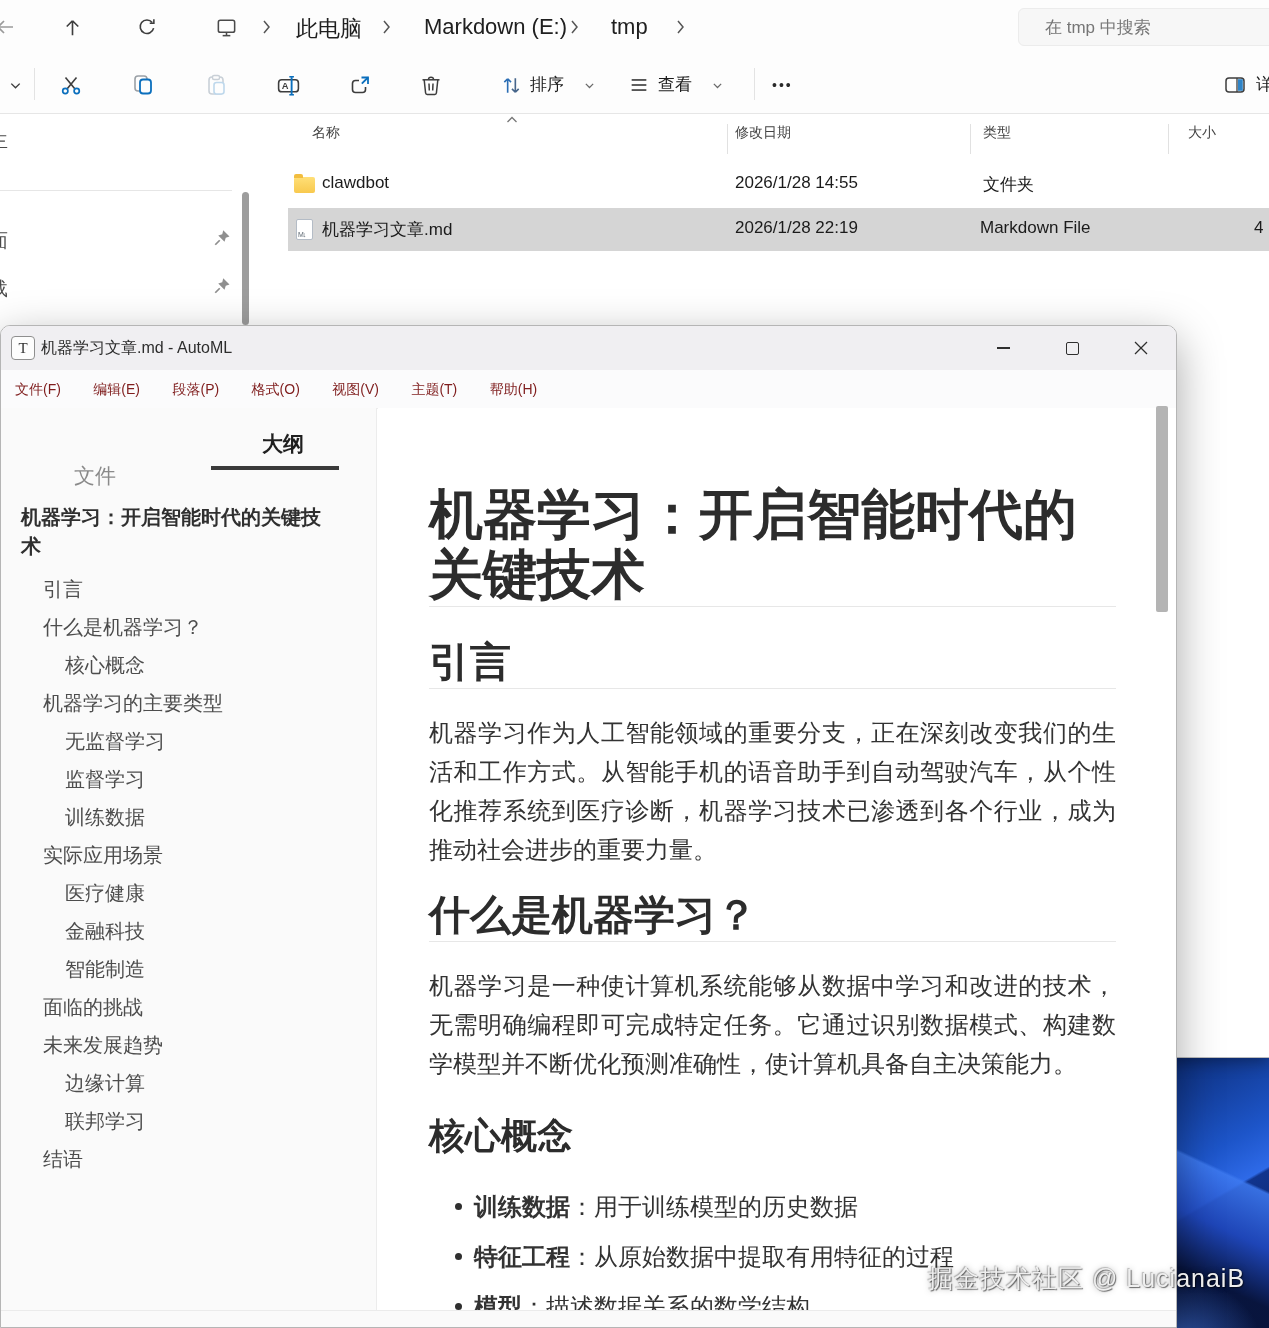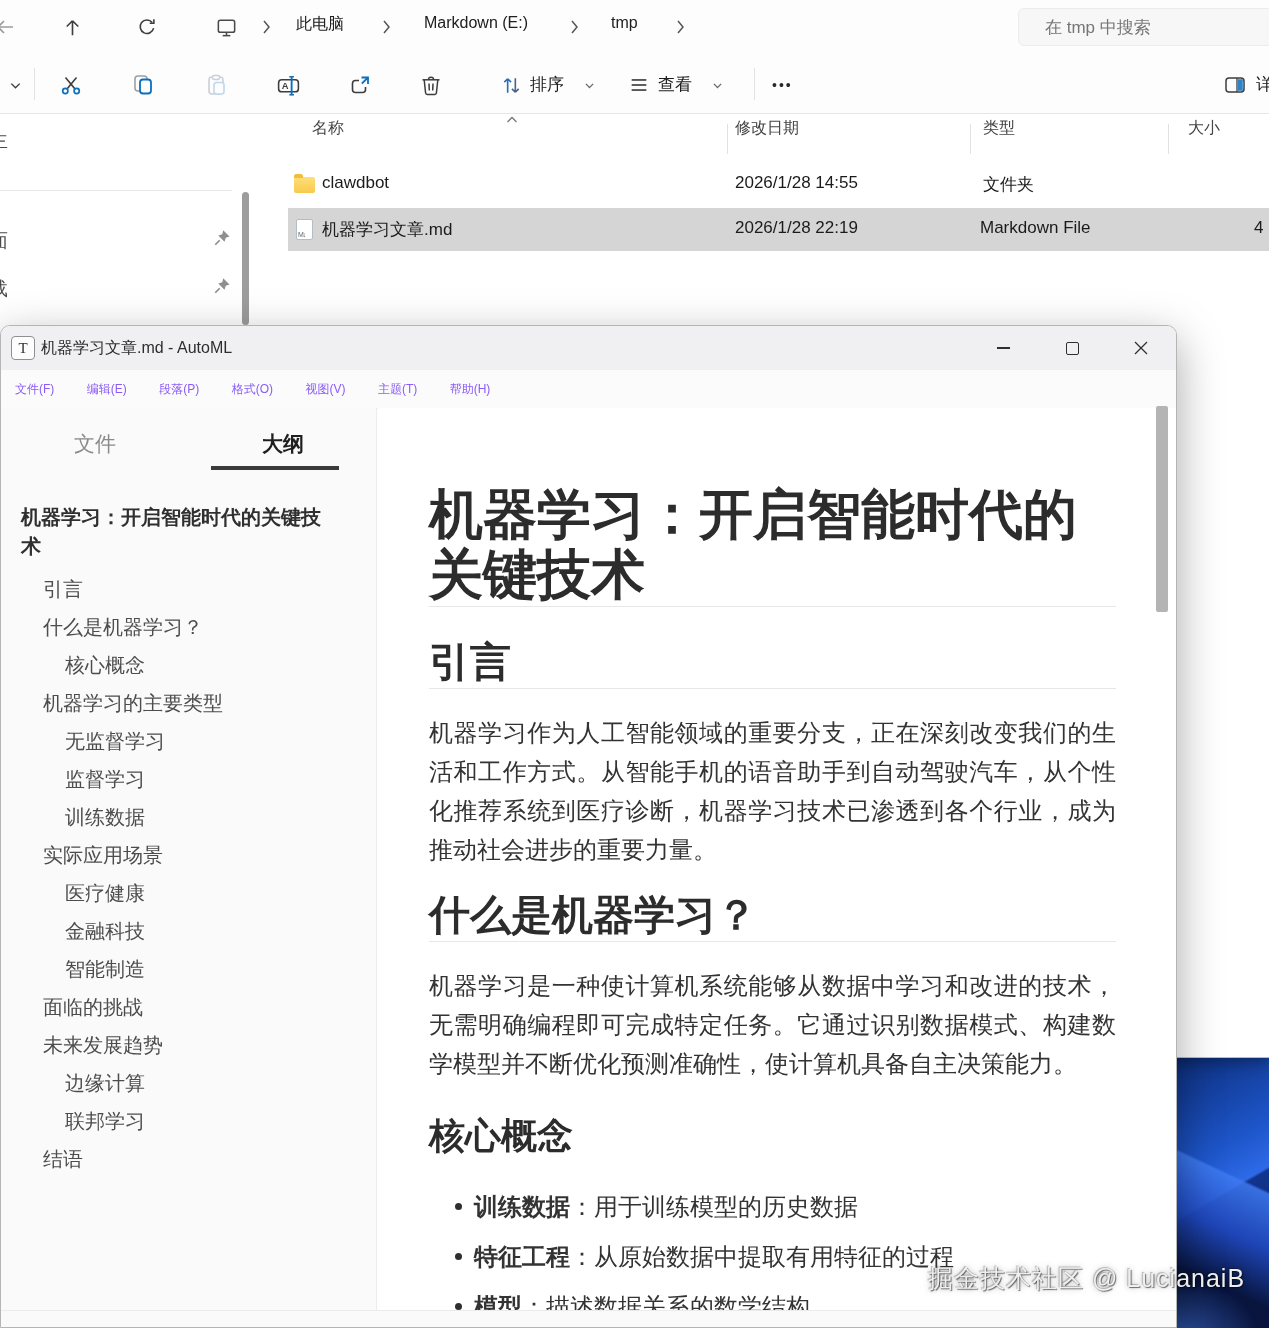--- a/index.html
+++ b/index.html
@@ -13,40 +13,40 @@
       radial-gradient(130px 100px at 10% 105%, rgba(80,140,255,.55), transparent 62%),
       linear-gradient(205deg, rgba(20,50,140,0) 44%, rgba(62,122,240,.85) 45%, rgba(32,72,190,.9) 62%, rgba(8,20,60,.95) 80%),
       linear-gradient(150deg,#0b2a73 0%,#1d55c9 38%,#2e6ae8 52%,#11348d 53%,#091c4f 100%);
     background-color:#0a1f52;}
 
   
   #explorer{position:absolute;left:0;top:0;width:1269px;height:1057px;background:#fff;z-index:1;
     border-bottom:1px solid #bdbdbd;box-shadow:0 5px 14px rgba(0,0,0,.30);}
   .ex-nav{position:absolute;left:0;top:0;width:100%;height:55px;background:#fdfdfd;border-bottom:1px solid #ececec;}
   .navbtn{position:absolute;top:8px;width:38px;height:38px;display:flex;align-items:center;justify-content:center;}
-  .crumb{position:absolute;top:14px;font-size:16px;color:#202020;white-space:nowrap;}
+  .crumb{position:absolute;top:14px;font-size:22px;color:#202020;white-space:nowrap;}
   .crumb-chev{position:absolute;top:16px;}
   .searchbox{position:absolute;left:1018px;top:8px;width:260px;height:38px;background:#f7f7f7;
     border:1px solid #ececec;border-radius:6px;box-sizing:border-box;}
   .searchbox input{width:92%;height:100%;border:none;background:transparent;outline:none;
     font-family:inherit;font-size:17px;padding-left:26px;color:#5f5f5f;}
   .searchbox input::placeholder{color:#767676;opacity:1;}
 
   .ex-toolbar{position:absolute;left:0;top:55px;width:100%;height:58px;background:#fdfdfd;border-bottom:1px solid #e6e6e6;}
   .tbtn{position:absolute;top:17px;width:26px;height:26px;display:flex;align-items:center;justify-content:center;}
   .tdivider{position:absolute;top:13px;width:1px;height:32px;background:#e3e3e3;}
   .tlabel{position:absolute;top:17px;font-size:17px;color:#1b1b1b;line-height:26px;white-space:nowrap;}
 
   .ex-side-divider{position:absolute;left:0;top:190px;width:232px;height:1px;background:#e6e6e6;}
   .fragwrap{position:absolute;left:0;width:13px;height:24px;overflow:hidden;}
   .fragwrap span{display:block;margin-left:-11px;font-size:19px;color:#4a4a4a;}
   .pin{position:absolute;left:212px;width:20px;height:20px;}
   .ex-side-scroll{position:absolute;left:242px;top:192px;width:7px;height:133px;background:#9d9d9d;border-radius:4px;}
 
-  .col-h{position:absolute;top:118px;font-size:16px;color:#444;}
+  .col-h{position:absolute;top:124px;font-size:14px;color:#444;}
   .col-sep{position:absolute;top:124px;width:1px;height:30px;background:#e1e1e1;}
   .sort-caret{position:absolute;left:506px;top:116px;}
   .ex-row{position:absolute;left:288px;right:0;height:43px;}
   .ex-row.selected{background:#d5d5d5;}
   .cell{position:absolute;top:10px;font-size:17px;color:#1b1b1b;white-space:nowrap;}
   .rowicon{position:absolute;left:294px;top:11px;}
 
   .folder-ic{width:21px;height:16px;background:linear-gradient(#ffdf77,#f8c94e);border-radius:2px;position:relative;margin-top:3px;}
   .folder-ic::before{content:"";position:absolute;top:-3px;left:0;width:9px;height:4px;background:#f2bd3f;border-radius:2px 2px 0 0;}
   .md-ic{width:15px;height:19px;background:#fff;border:1px solid #b4bcc6;border-radius:2px;position:relative;}
@@ -58,26 +58,26 @@
     box-shadow:0 14px 45px rgba(0,0,0,.35);}
   .ty-titlebar{position:absolute;left:0;top:0;width:100%;height:44px;background:#f0eff2;}
   .ty-logo{position:absolute;left:10px;top:10px;width:22px;height:22px;background:#fdfdfd;border:1px solid #8f8f8f;
     border-radius:4px;text-align:center;line-height:22px;font-family:"Liberation Serif",serif;font-size:15px;color:#333;}
   .ty-title{position:absolute;left:40px;top:0;height:44px;line-height:44px;font-size:16px;color:#2d2d2d;white-space:nowrap;}
   .ty-ctrl{position:absolute;top:0;width:58px;height:44px;display:flex;align-items:center;justify-content:center;}
   .ico-min{width:13px;height:2px;background:#2f2f2f;}
   .ico-max{width:11px;height:11px;border:1.5px solid #2f2f2f;border-radius:2px;}
 
   .ty-menubar{position:absolute;left:0;top:44px;width:100%;height:38px;background:#fbfbfc;border-bottom:1px solid #ededed;}
-  .menu-item{display:inline-block;height:38px;line-height:38px;padding:0 14px;font-size:12px;color:#8b5cf6;}
+  .menu-item{display:inline-block;height:38px;line-height:38px;padding:0 14px;font-size:14px;color:#7f1d1d;}
 
   .ty-body{position:absolute;left:0;top:82px;right:0;bottom:0;}
   .ty-sidebar{position:absolute;left:0;top:0;bottom:0;width:376px;background:#fafafa;border-right:1px solid #ececec;box-sizing:border-box;}
   .ty-tab{position:absolute;top:22px;width:188px;text-align:center;font-size:21px;}
-  .ty-tab.inactive{left:0;color:#8a8a8a;}
+  .ty-tab.inactive{left:0;color:#8a8a8a;margin-top:32px;}
   .ty-tab.active{left:188px;color:#1f1f1f;font-weight:bold;text-align:center;}
   .tab-underline{position:absolute;left:210px;top:58px;width:128px;height:4px;background:#3a3a3a;}
   .ty-outline{position:absolute;left:0;right:0;top:95px;}
   .ol-item{font-size:20px;color:#4d4d4d;white-space:nowrap;height:38px;line-height:38px;}
   .ol-item.lv1{font-weight:bold;color:#2f2f2f;white-space:normal;height:auto;line-height:29px;
     padding:0 46px 0 20px;margin-bottom:9px;}
   .ol-item.lv2{padding-left:42px;}
   .ol-item.lv3{padding-left:64px;}
 
   .ty-content{position:absolute;left:377px;right:0;top:0;bottom:16px;background:#fff;

